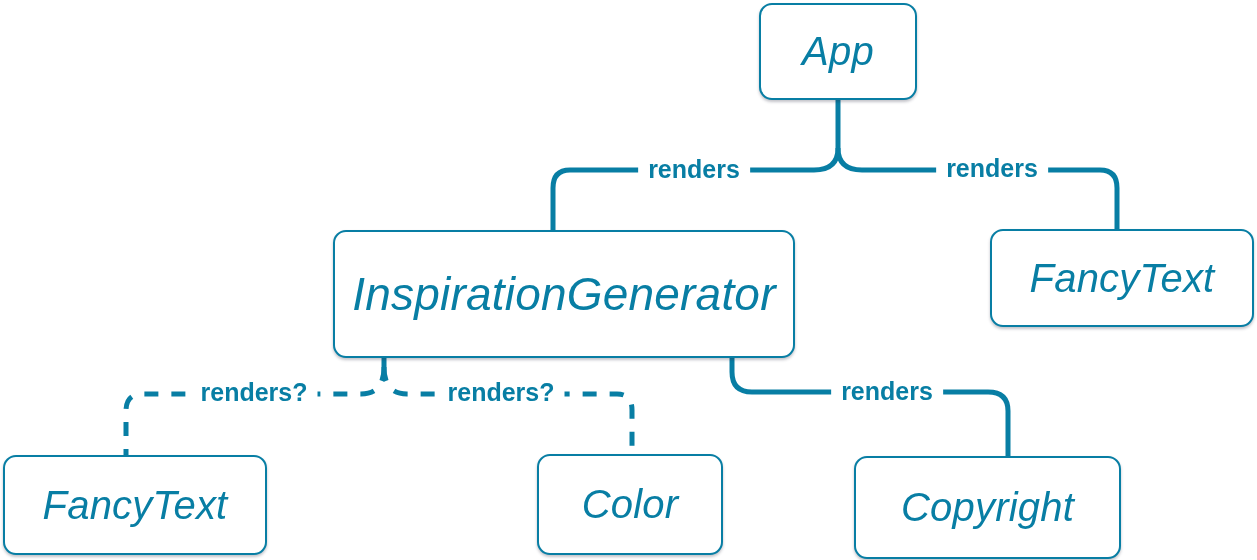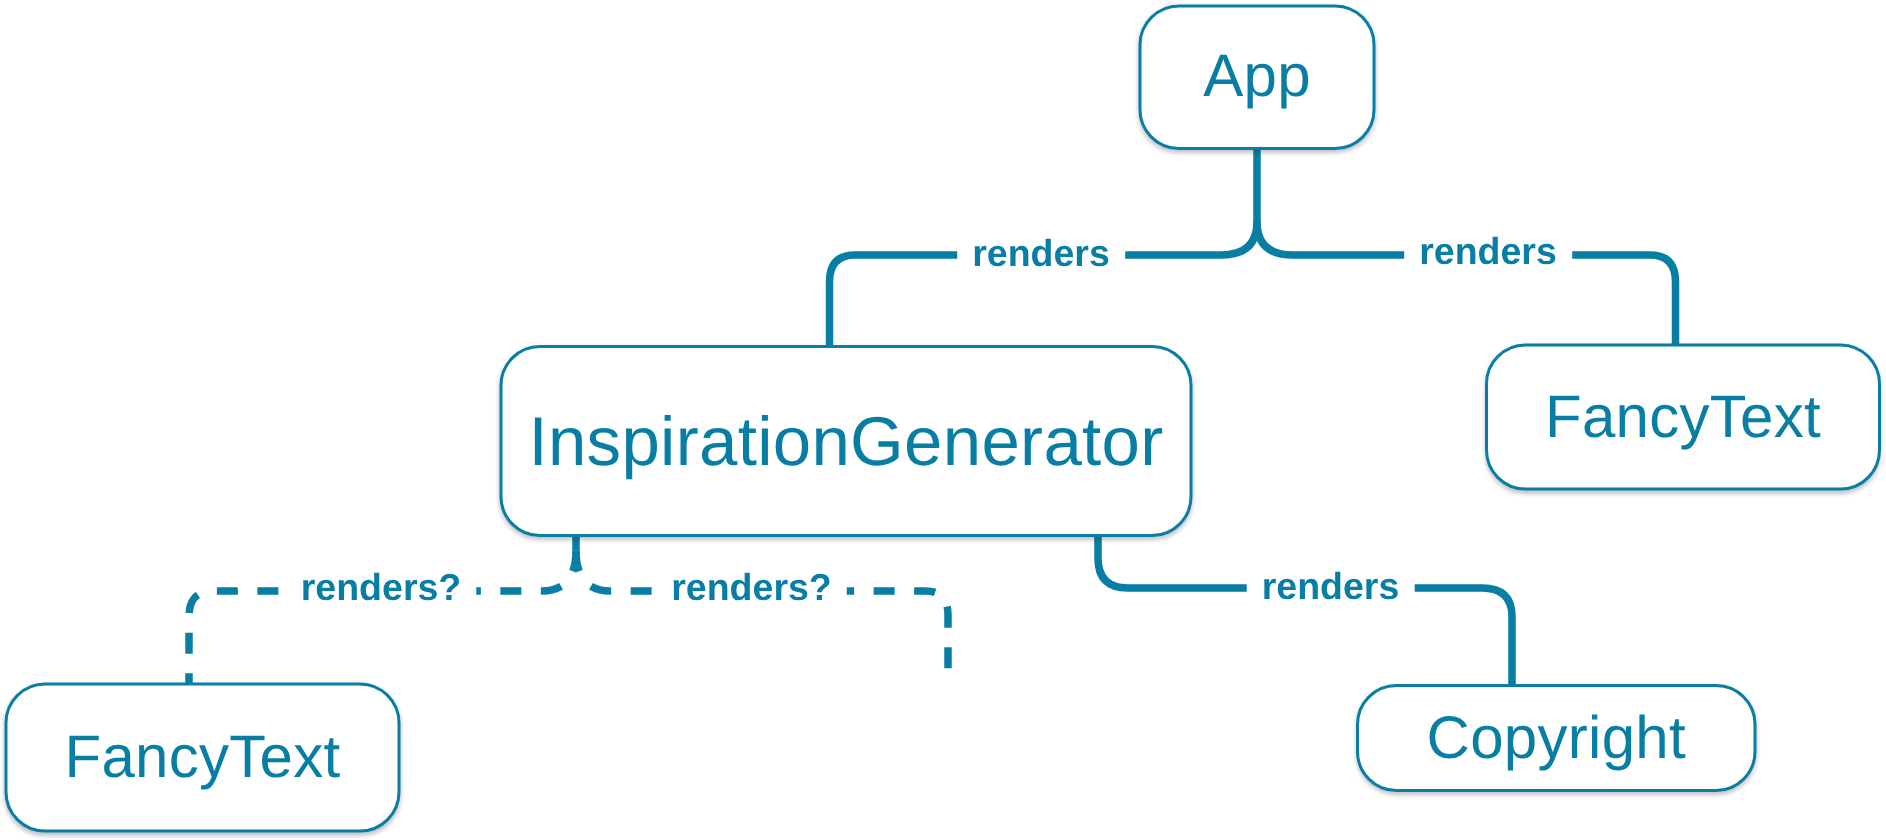--- a/index.html
+++ b/index.html
@@ -20,48 +20,49 @@
     stroke:var(--accent);
     stroke-width:5;
   }
   #edges path.solid{stroke-linecap:butt;stroke-linejoin:round;}
   #edges path.dashed{stroke-dasharray:14 13;stroke-linecap:butt;}
   .node{
     position:absolute;
     z-index:3;
     background:var(--node-fill);
     border:2.5px solid var(--accent);
-    border-radius:27px;
+    border-radius:13px;
     box-shadow:0 2px 3px rgba(40,40,60,0.28);
     display:flex;align-items:center;justify-content:center;
     color:var(--accent);
     font-size:40px;
     letter-spacing:0.2px;
     white-space:nowrap;
     box-sizing:border-box;
+    font-style:italic;
   }
   .edge-label{
     position:absolute;
     z-index:2;
     transform:translate(-50%,-50%);
     background:var(--node-fill);
     padding:1px 10px;
     color:var(--accent);
     font-size:25px;
     font-weight:bold;
     line-height:1.1;
     white-space:nowrap;
   }
   
   #node-app{left:759px;top:3px;width:158px;height:97px;}
   #node-inspiration{left:333px;top:230px;width:462px;height:128px;font-size:46px;}
   #node-fancytext-top{left:990px;top:229px;width:264px;height:98px;}
   #node-fancytext-bottom{left:3px;top:455px;width:264px;height:100px;}
   #node-color{left:537px;top:454px;width:186px;height:101px;}
-  #node-copyright{left:904px;top:456px;width:267px;height:72px;}
+  #node-copyright{left:854px;top:456px;width:267px;height:103px;}
   
   #label-renders-left{left:694px;top:170px;}
   #label-renders-right{left:992px;top:169px;}
   #label-renders-copyright{left:887px;top:392px;}
   #label-rendersq-left{left:254px;top:393px;}
   #label-rendersq-right{left:501px;top:393px;}
 </style>
 </head>
 <body>
 
@@ -95,18 +96,21 @@
   </div>
 
   <div class="node" id="node-fancytext-top">
     <span>FancyText</span>
   </div>
 
   <div class="node" id="node-fancytext-bottom">
     <span>FancyText</span>
   </div>
 
+  <div class="node" id="node-color">
+    <span>Color</span>
+  </div>
 
   <div class="node" id="node-copyright">
     <span>Copyright</span>
   </div>
 
 </div>
 
 </body></html>

